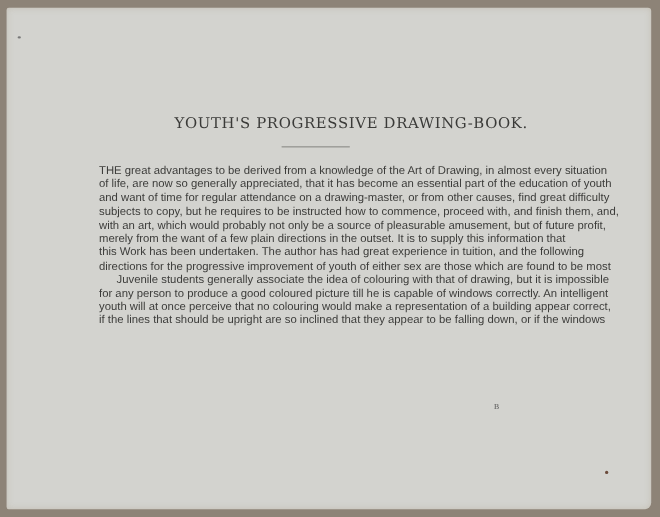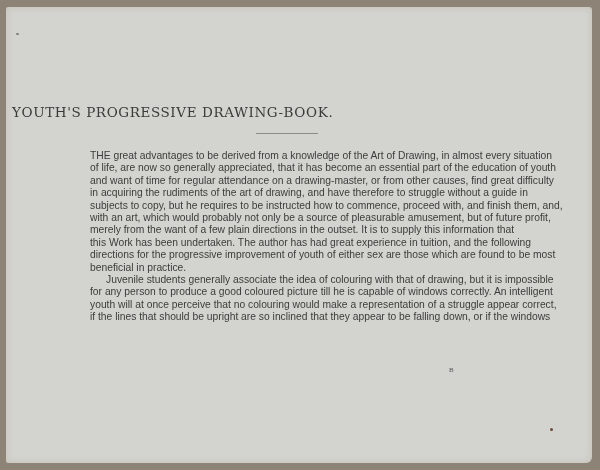--- a/index.html
+++ b/index.html
@@ -9,25 +9,24 @@
       position: relative;
     }
     .page {
       position: absolute; left: 6px; top: 7px; width: 586px; height: 456px;
       background: #d3d3cf;
       box-shadow: inset 0 0 6px rgba(150,130,100,0.25);
       border-radius: 2px 3px 6px 2px;
     }
     .title {
       position: absolute; left: 0; width: 480px; top: 104px;
-      text-align: left;
+      text-align: right;
       font-family: "DejaVu Serif", serif;
       font-size: 13.5px; letter-spacing: 0.6px;
       color: #3a3a38;
-      padding-left: 12px;
     }
     .rule {
       position: absolute; left: 256px; top: 133px; width: 62px; height: 1px;
       background: #8a8a86;
     }
     .body {
       position: absolute; left: 90px; top: 150px; width: 420px;
       font-family: Liberation Sans, sans-serif;
       font-size: 10.3px; line-height: 12.4px;
       color: #3c3c3a;
@@ -50,29 +49,27 @@
 <span class="spot" style="left:550px;top:428px;width:3px;height:3px;background:#6b4a3a;"></span>
 
 <h1 class="title" style="margin:0;font-weight:normal;">YOUTH'S PROGRESSIVE DRAWING-BOOK.</h1>
 <div class="rule"></div>
 
 <div class="body">
   <p style="margin:0;">
     <span class="line">THE great advantages to be derived from a knowledge of the Art of Drawing, in almost every situation</span>
     <span class="line">of life, are now so generally appreciated, that it has become an essential part of  the education of  youth</span>
     <span class="line">and want of time for regular attendance on a drawing-master, or from other causes, find great difficulty</span>
-    <span class="line">in acquiring the rudiments of the art of drawing, and have therefore to struggle without a guide in</span>
     <span class="line">subjects to copy, but he requires to be instructed how to commence, proceed with, and finish them, and,</span>
     <span class="line">with an art, which would probably not only be a source of pleasurable amusement, but of future profit,</span>
     <span class="line">merely from the want of a few plain directions in the outset.   It is to supply this information that</span>
     <span class="line">this Work has been undertaken.   The author has had great experience in tuition, and the following</span>
     <span class="line">directions for the progressive improvement of youth of either sex are those which are found to be most</span>
-    <span class="line last">beneficial in practice.</span>
   </p>
   <p style="margin:0;">
     <span class="line indent">Juvenile students generally associate the idea of colouring with that of drawing, but it is impossible</span>
     <span class="line">for any person to produce a good coloured picture till he is capable of windows correctly.   An intelligent</span>
-    <span class="line">youth will at once perceive that no colouring would make a representation of a struggle appear correct,</span>
+    <span class="line">youth will at once perceive that no colouring would make a representation of a building appear correct,</span>
     <span class="line">if the lines that should be upright are so inclined that they appear to be falling down, or if the windows</span>
   </p>
 </div>
 
 <div class="sig">B</div>
 
 </body></html>

